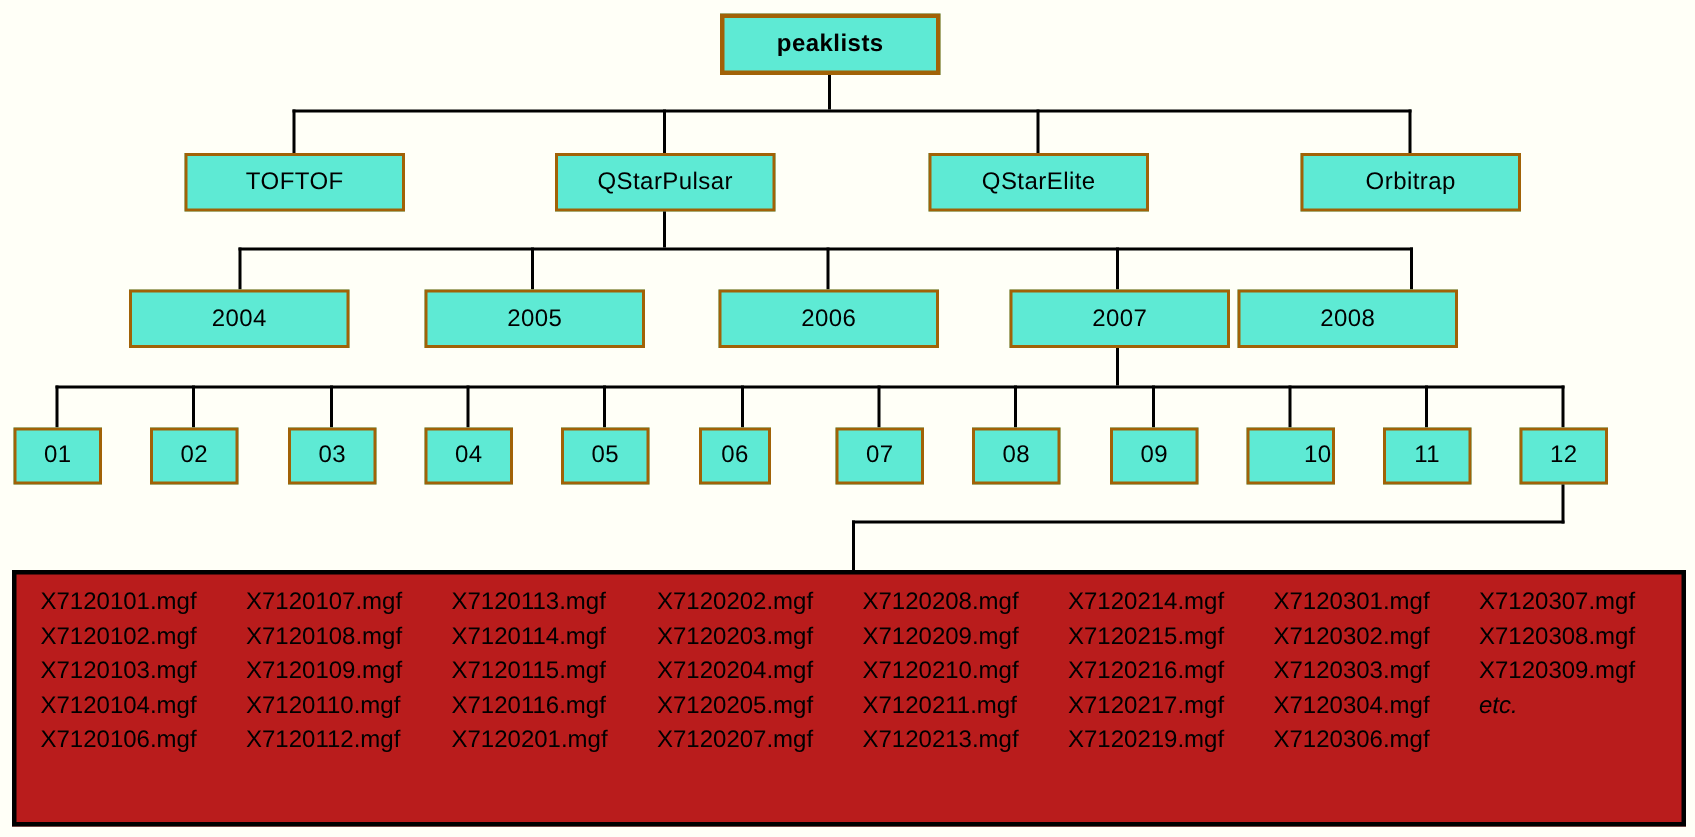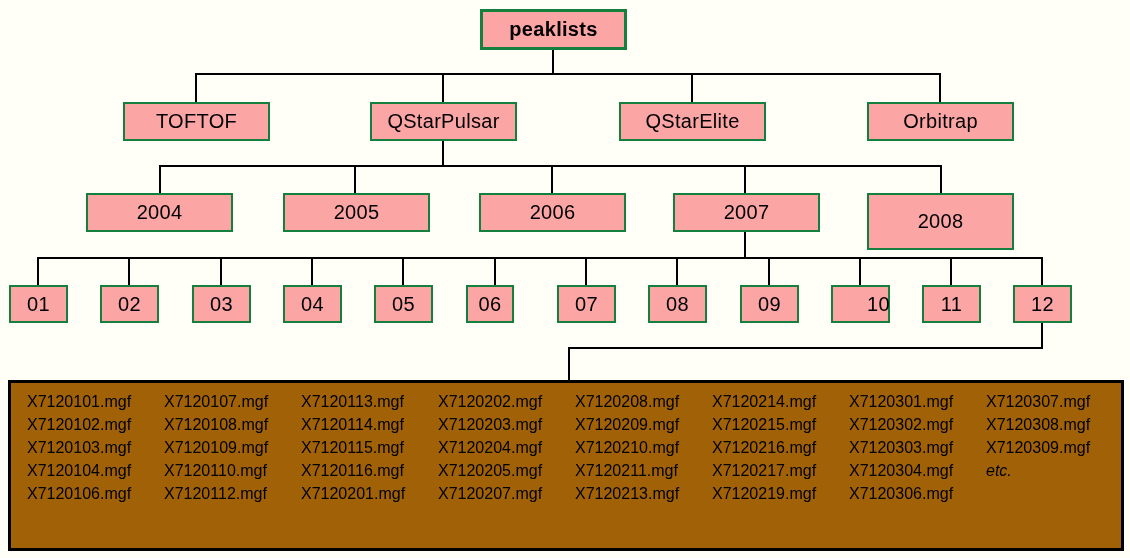--- a/index.html
+++ b/index.html
@@ -6,36 +6,36 @@
   body {
     width: 1130px; height: 558px;
     background: #fffff7;
     font-family: "Liberation Sans", sans-serif;
     color: #000;
   }
   #canvas { position: relative; width: 1130px; height: 558px; overflow: hidden; }
 
   .node {
     position: absolute;
-    background: #fca5a5;
-    border: 2px solid #15803d;
+    background: #5eead4;
+    border: 2px solid #a16207;
     box-sizing: border-box;
     display: flex; align-items: center; justify-content: center;
-    font-size: 20px;
+    font-size: 16px;
     letter-spacing: 0.3px;
   }
   .node.root { border-width: 3px; font-weight: bold; }
 
   .line { position: absolute; background: #000; }
 
   .filebox {
     position: absolute;
     left: 8px; top: 380px;
     width: 1116px; height: 171px;
-    background: #a16207;
+    background: #b91c1c;
     border: 3px solid #000;
     box-sizing: border-box;
     padding: 7px 0 0 16px;
     overflow: hidden;
   }
   .file-row { height: 23px; line-height: 23px; white-space: nowrap; }
   .file-cell { display: inline-block; width: 137px; font-size: 16px; }
   .file-cell.etc { font-style: italic; }
 </style>
 </head>
@@ -62,21 +62,21 @@
   <div class="line" style="left:159px; top:165px; width:2px; height:28px;"></div>
   <div class="line" style="left:354px; top:165px; width:2px; height:28px;"></div>
   <div class="line" style="left:551px; top:165px; width:2px; height:28px;"></div>
   <div class="line" style="left:744px; top:165px; width:2px; height:28px;"></div>
   <div class="line" style="left:940px; top:165px; width:2px; height:28px;"></div>
 
   <div class="node" style="left:86px;  top:193px; width:147px; height:39px;">2004</div>
   <div class="node" style="left:283px; top:193px; width:147px; height:39px;">2005</div>
   <div class="node" style="left:479px; top:193px; width:147px; height:39px;">2006</div>
   <div class="node" style="left:673px; top:193px; width:147px; height:39px;">2007</div>
-  <div class="node" style="left:867px; top:193px; width:147px; height:57px;">2008</div>
+  <div class="node" style="left:825px; top:193px; width:147px; height:39px;">2008</div>
 
   <div class="line" style="left:744px; top:232px; width:2px; height:25px;"></div>
   <div class="line" style="left:37px;  top:257px; width:1006px; height:2px;"></div>
   <div class="line" style="left:37px;   top:257px; width:2px; height:28px;"></div>
   <div class="line" style="left:128px;  top:257px; width:2px; height:28px;"></div>
   <div class="line" style="left:220px;  top:257px; width:2px; height:28px;"></div>
   <div class="line" style="left:311px;  top:257px; width:2px; height:28px;"></div>
   <div class="line" style="left:402px;  top:257px; width:2px; height:28px;"></div>
   <div class="line" style="left:494px;  top:257px; width:2px; height:28px;"></div>
   <div class="line" style="left:585px;  top:257px; width:2px; height:28px;"></div>

